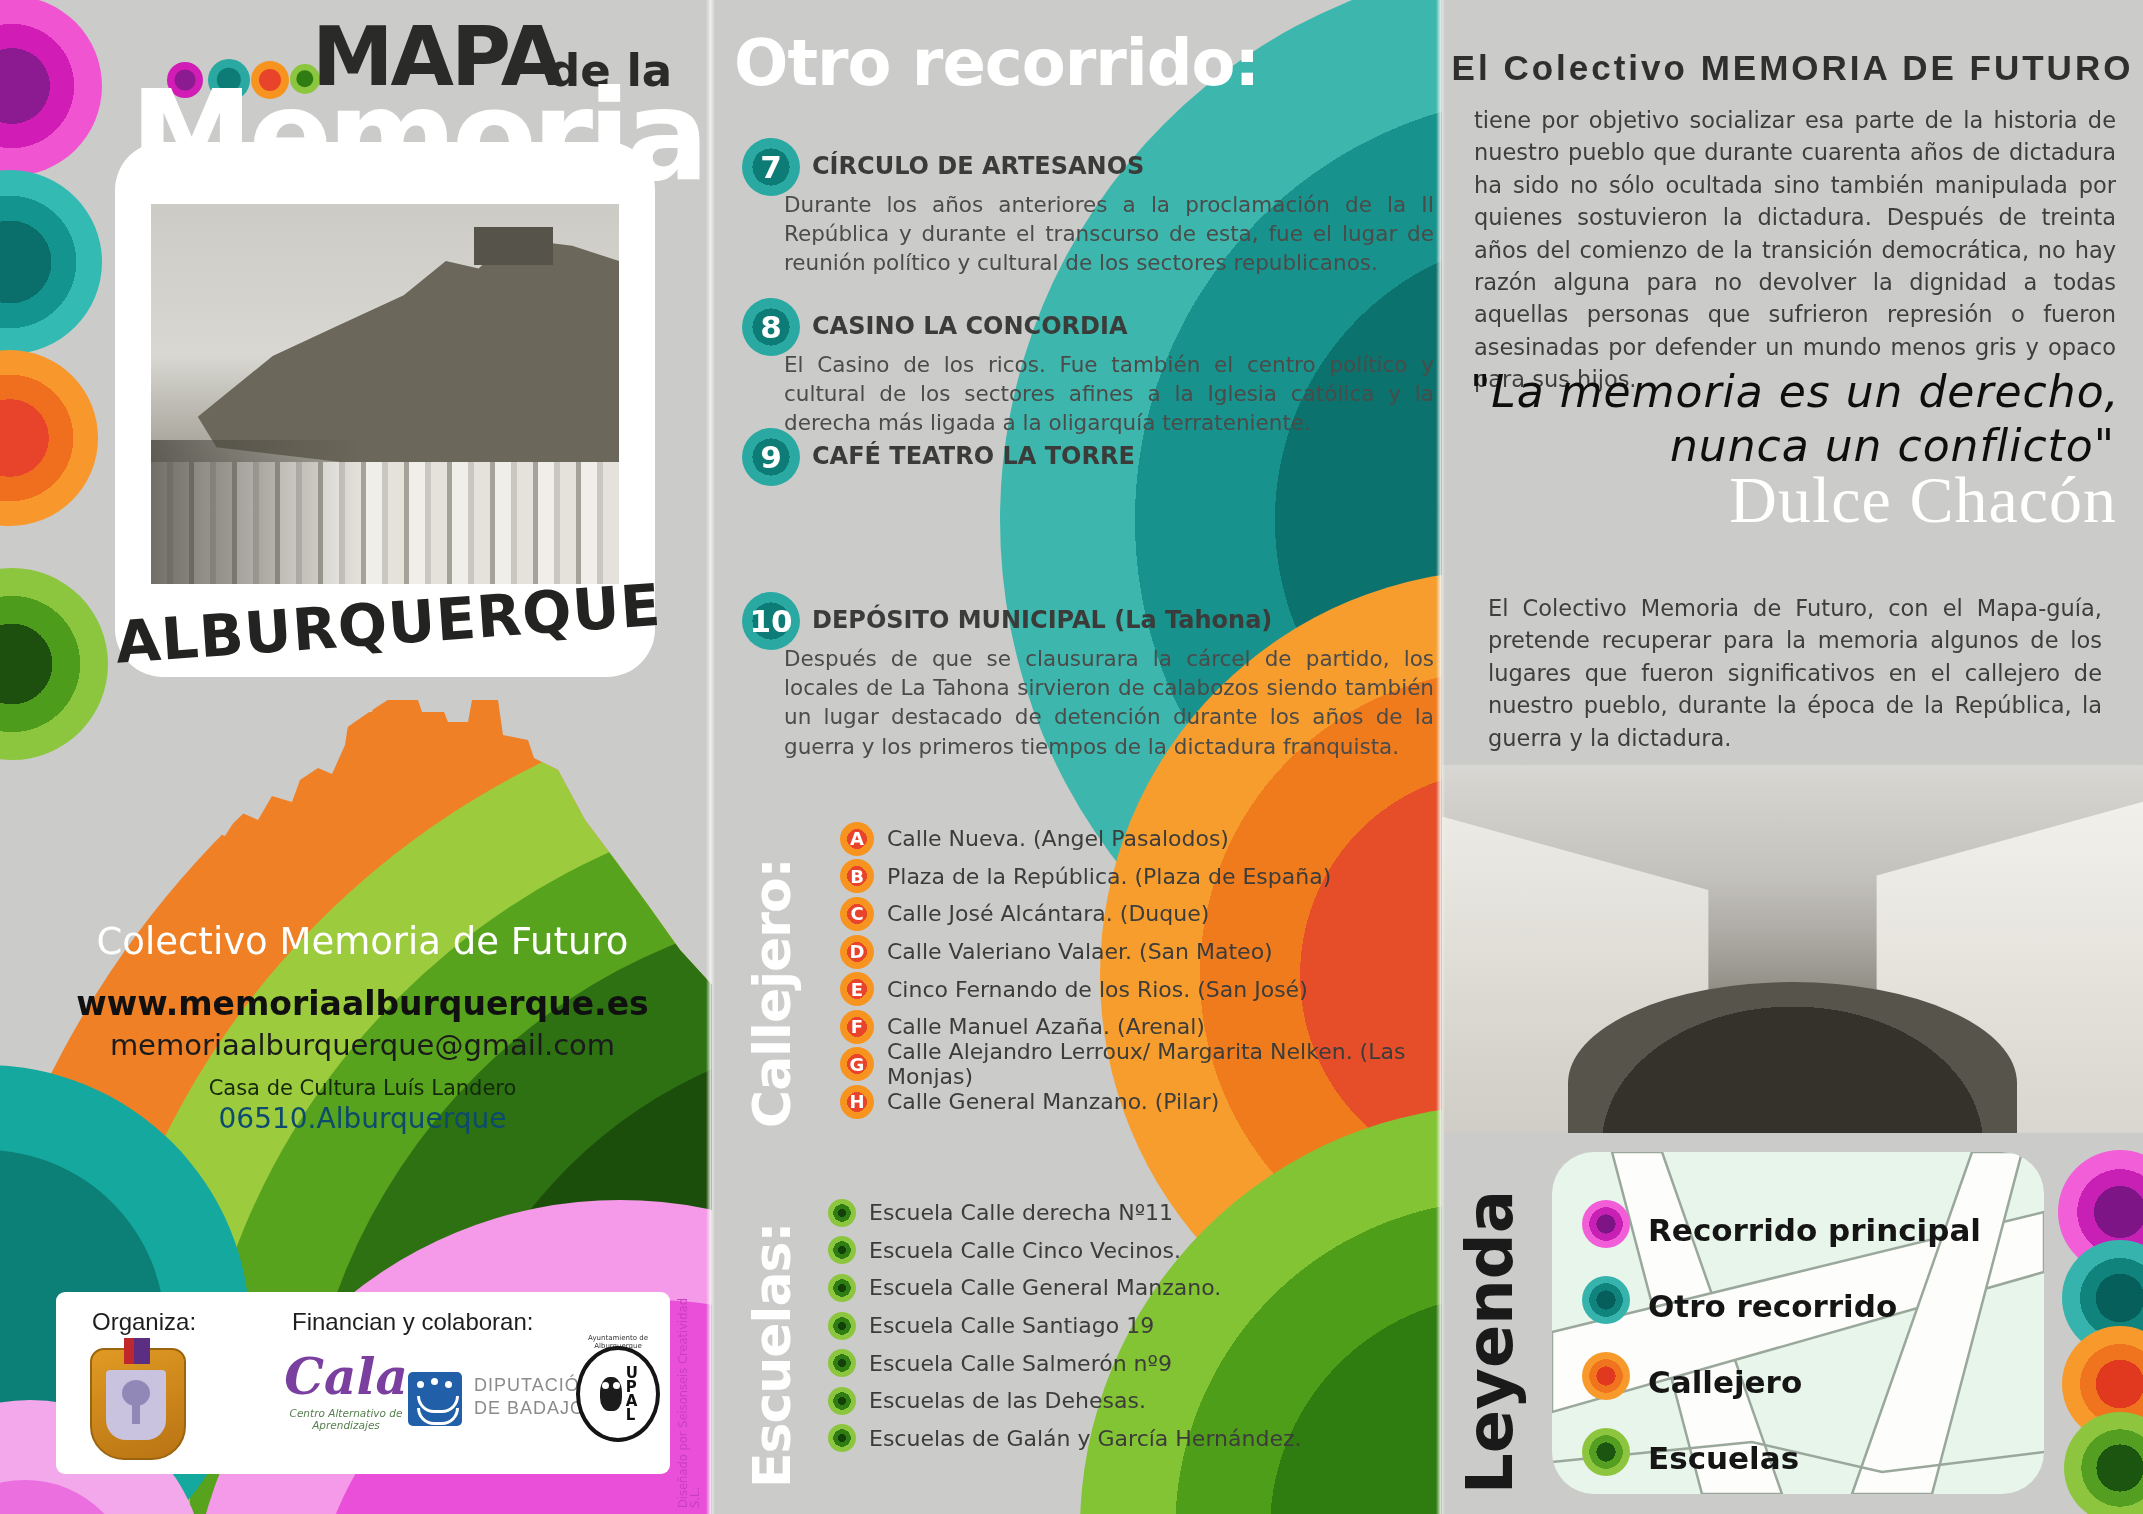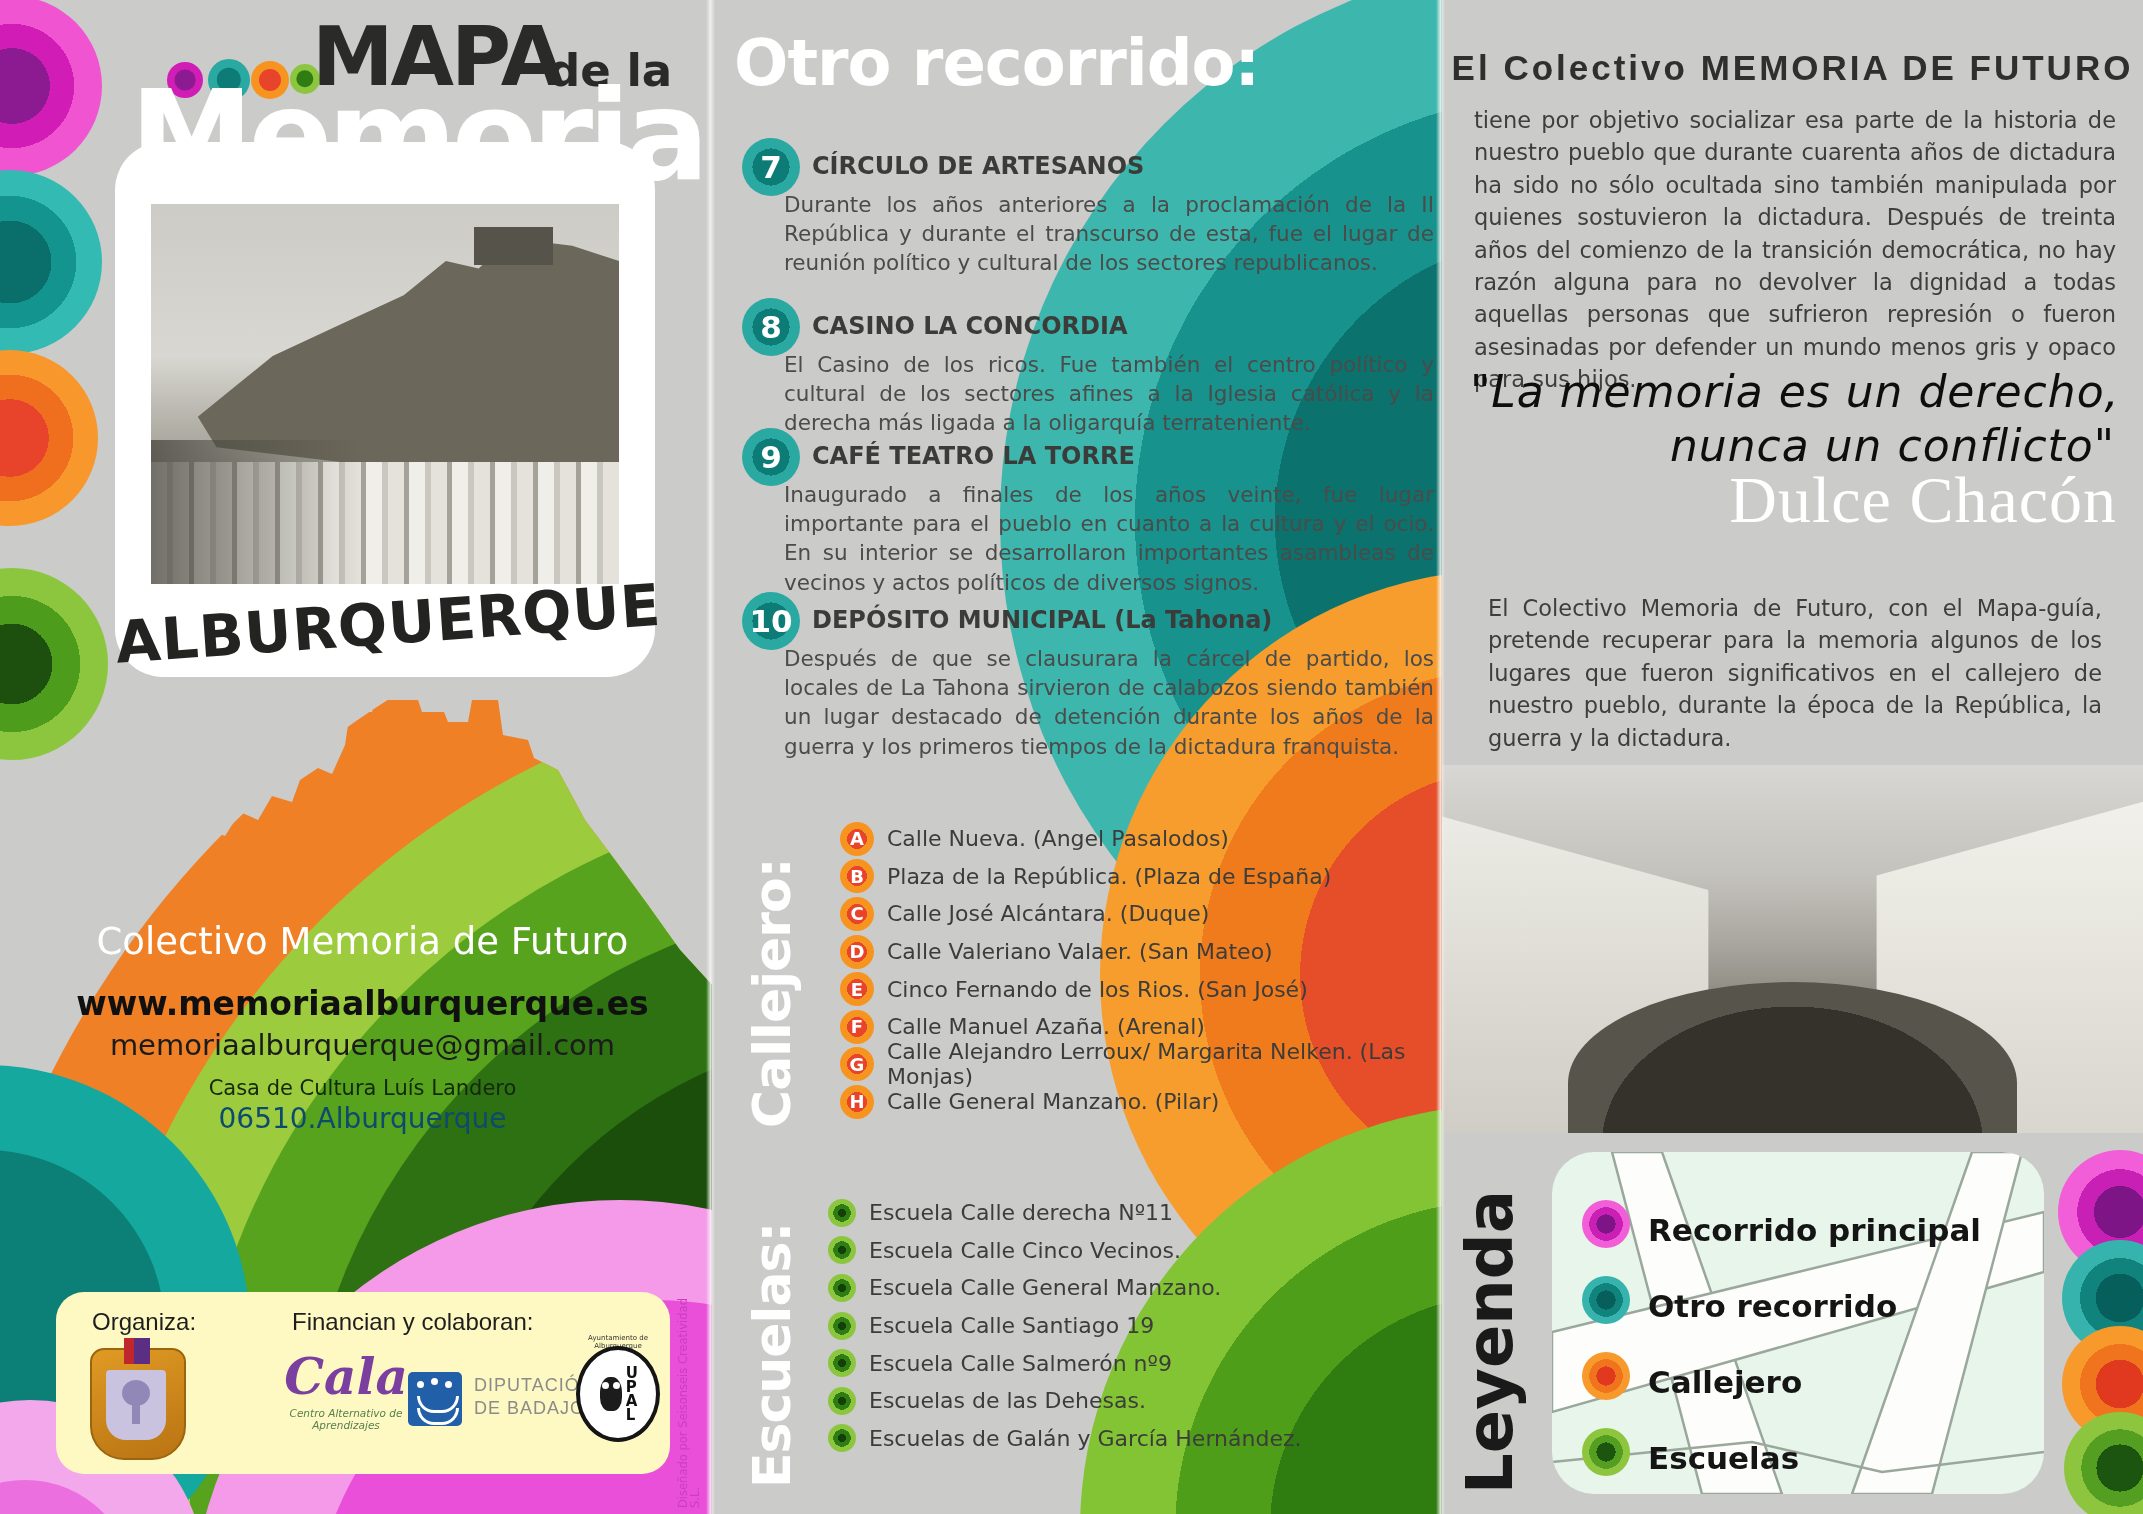--- a/index.html
+++ b/index.html
@@ -30,21 +30,21 @@
       background:linear-gradient(90deg,rgba(70,68,60,.75),rgba(70,68,60,0));}
   .town-name{position:absolute;left:0;top:448px;width:100%;text-align:center;font-size:58px;font-weight:800;
       letter-spacing:1px;color:#232321;transform:rotate(-4deg);}
   .silhouette{position:absolute;left:0;top:690px;width:712px;height:824px;overflow:hidden;z-index:1;
       clip-path:polygon(0px 200px,120px 192px,140px 170px,155px 178px,170px 152px,190px 160px,205px 138px,
       225px 146px,240px 122px,258px 130px,272px 106px,292px 112px,300px 90px,318px 78px,332px 84px,345px 55px,
       350px 22px,372px 22px,375px 10px,418px 10px,422px 22px,444px 22px,448px 32px,468px 32px,472px 10px,
       498px 10px,503px 45px,528px 50px,534px 68px,558px 80px,585px 130px,615px 170px,648px 215px,680px 260px,
       712px 295px,712px 824px,0px 824px);}
   .collective{position:absolute;left:75px;width:575px;text-align:center;z-index:3;}
-  .logo-card{position:absolute;left:56px;top:1292px;width:614px;height:182px;background:#fef9c3;border-radius:28px;z-index:5;}
+  .logo-card{position:absolute;left:56px;top:1292px;width:614px;height:182px;background:#ffffff;border-radius:9px;z-index:5;}
   .lc-label{position:absolute;font-size:24px;color:#1e1e1e;font-family:"Liberation Sans",sans-serif;}
   .crest{position:absolute;left:34px;top:56px;width:92px;height:108px;background:linear-gradient(160deg,#e09a23,#b97313);
          border-radius:14px 14px 34px 34px;border:2px solid #9a650e;}
   .crest:before{content:"";position:absolute;left:32px;top:-12px;width:26px;height:26px;
          background:linear-gradient(90deg,#c0272d 0 40%,#5b2d83 40%);}
   .crest-in{position:absolute;left:14px;top:20px;width:60px;height:70px;background:#c9c3e0;border-radius:4px 4px 20px 20px;}
   .crest-tree{position:absolute;left:16px;top:10px;width:28px;height:26px;border-radius:50%;background:#9288b8;}
   .crest-trunk{position:absolute;left:26px;top:32px;width:8px;height:22px;background:#9288b8;}
   .cala-script{font-family:"DejaVu Serif","Liberation Serif",serif;font-style:italic;font-weight:700;
          font-size:50px;color:#7b3fa0;line-height:.9;}
@@ -222,21 +222,20 @@
     <div class="stop-badge" style="left:30px;top:298px;">
         <span>8</span>
       </div>
     <div class="stop-name" style="top:312px;">CASINO LA CONCORDIA</div>
     <p class="stop-desc" style="top:350px;">El Casino de los ricos. Fue también el centro político y cultural de los sectores afines a la Iglesia católica y la derecha más ligada a la oligarquía terrateniente.</p>
 
     <div class="stop-badge" style="left:30px;top:428px;">
         <span>9</span>
       </div>
     <div class="stop-name" style="top:442px;">CAFÉ TEATRO LA TORRE</div>
-    <p class="stop-desc" style="top:480px;">Inaugurado a finales de los años veinte, fue lugar importante para el pueblo en cuanto a la cultura y el ocio. En su interior se desarrollaron importantes asambleas de vecinos y actos políticos de diversos signos.</p>
 
     <div class="stop-badge" style="left:30px;top:592px;">
         <span>10</span>
       </div>
     <div class="stop-name" style="top:606px;">DEPÓSITO MUNICIPAL (La Tahona)</div>
     <p class="stop-desc" style="top:644px;">Después de que se clausurara la cárcel de partido, los locales de La Tahona sirvieron de calabozos siendo también un lugar destacado de detención durante los años de la guerra y los primeros tiempos de la dictadura franquista.</p>
 
     <div class="vtext v-title" style="top:822px;height:306px;">Callejero:</div>
     <div class="rowlist" style="left:128px;top:820px;">
       <div class="c-row">

